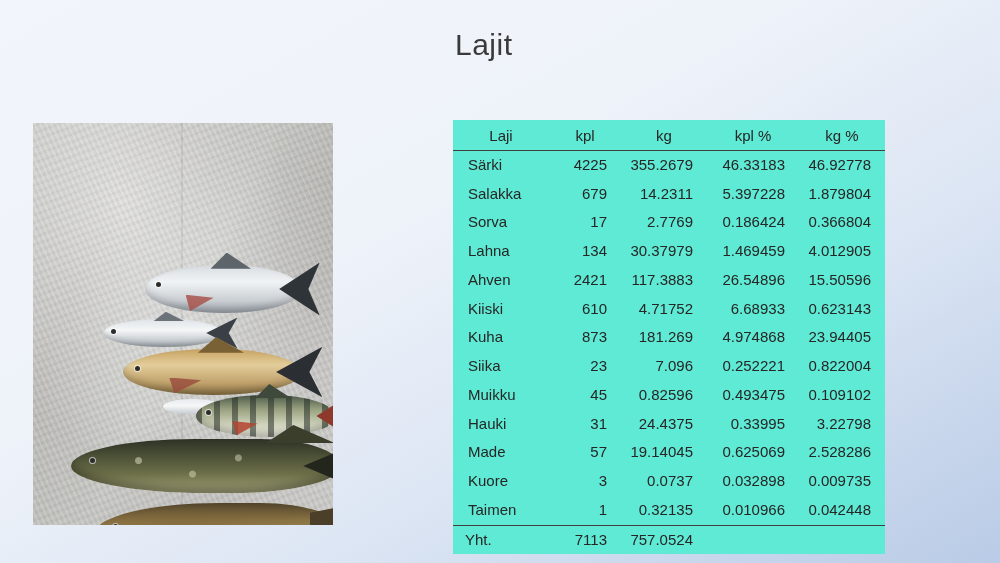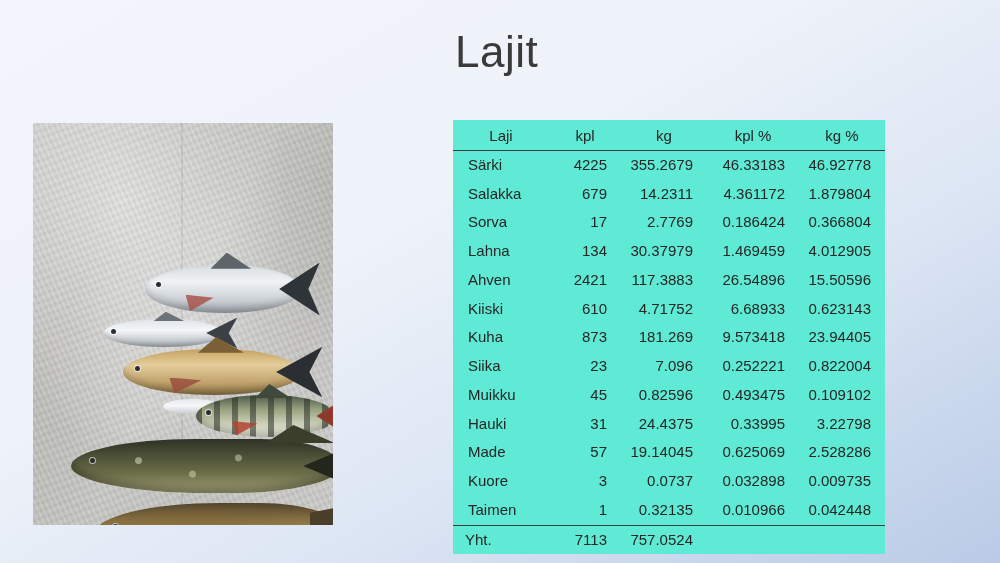--- a/index.html
+++ b/index.html
@@ -17,21 +17,21 @@
     position: relative;
     width: 1000px;
     height: 563px;
   }
 
   
   .title {
     position: absolute;
     left: 455px;
     top: 28px;
-    font-size: 44px;
+    font-size: 30px;
     color: #3a3a3a;
     font-weight: 400;
     letter-spacing: 0.5px;
     line-height: 1.1;
   }
 
   
   .photo-frame {
     position: absolute;
     left: 33px;
@@ -295,21 +295,21 @@
           <td class="c-name">Särki</td>
           <td class="c-num">4225</td>
           <td class="c-num">355.2679</td>
           <td class="c-num">46.33183</td>
           <td class="c-num">46.92778</td>
         </tr>
         <tr>
           <td class="c-name">Salakka</td>
           <td class="c-num">679</td>
           <td class="c-num">14.2311</td>
-          <td class="c-num">4.361172</td>
+          <td class="c-num">5.397228</td>
           <td class="c-num">1.879804</td>
         </tr>
         <tr>
           <td class="c-name">Sorva</td>
           <td class="c-num">17</td>
           <td class="c-num">2.7769</td>
           <td class="c-num">0.186424</td>
           <td class="c-num">0.366804</td>
         </tr>
         <tr>
@@ -330,21 +330,21 @@
           <td class="c-name">Kiiski</td>
           <td class="c-num">610</td>
           <td class="c-num">4.71752</td>
           <td class="c-num">6.68933</td>
           <td class="c-num">0.623143</td>
         </tr>
         <tr>
           <td class="c-name">Kuha</td>
           <td class="c-num">873</td>
           <td class="c-num">181.269</td>
-          <td class="c-num">9.573418</td>
+          <td class="c-num">4.974868</td>
           <td class="c-num">23.94405</td>
         </tr>
         <tr>
           <td class="c-name">Siika</td>
           <td class="c-num">23</td>
           <td class="c-num">7.096</td>
           <td class="c-num">0.252221</td>
           <td class="c-num">0.822004</td>
         </tr>
         <tr>

